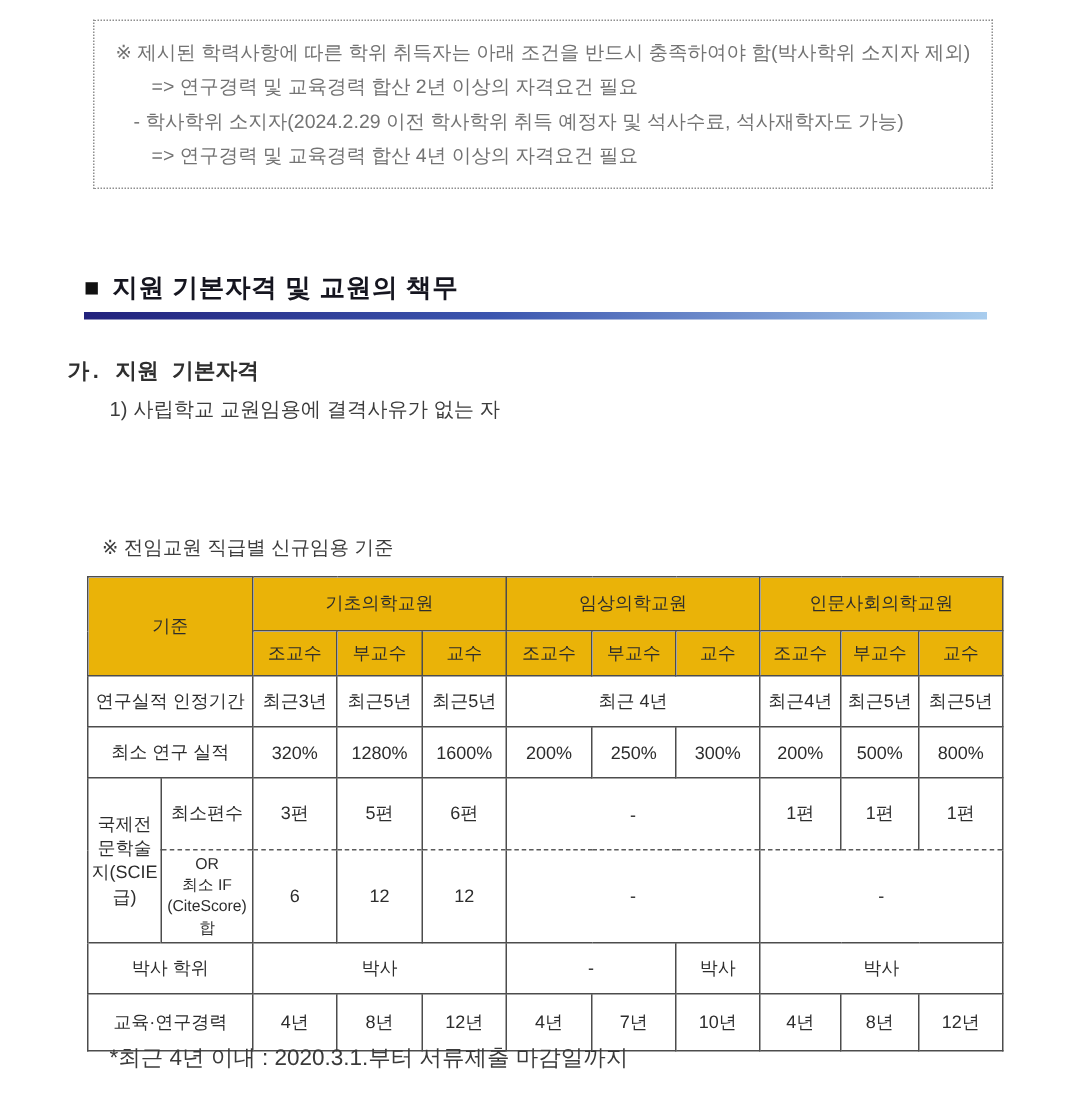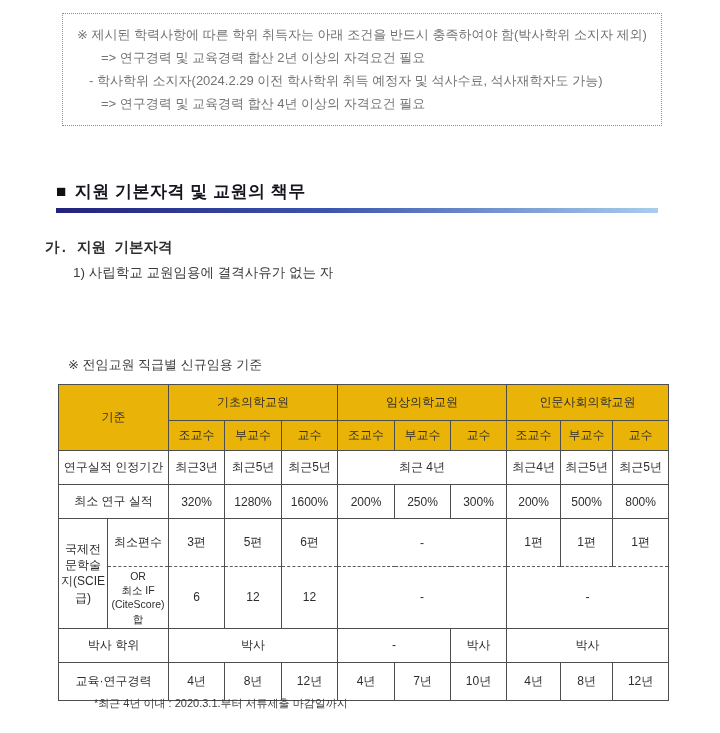--- a/index.html
+++ b/index.html
@@ -71,21 +71,21 @@
   td.sub-lbl-sm{
     text-align:left;padding-left:5px;font-size:10.5px;line-height:1.35;
     white-space:pre-line;
   }
   tr.dash-below td{border-bottom:1px dashed #5a5a5a;}
   tr.dash-above td{border-top:1px dashed #5a5a5a;}
 
   
   .footnote{
     position:absolute;left:73px;top:696px;
-    font-size:11px;color:#3a3a3a;white-space:nowrap;margin-left:21px;
+    font-size:15px;color:#3a3a3a;white-space:nowrap;
   }
 </style>
 </head>
 <body>
 
 <div class="page">
 
   <div class="notice-box">
     <div class="notice-line">※ 제시된 학력사항에 따른 학위 취득자는 아래 조건을 반드시 충족하여야 함(박사학위 소지자 제외)</div>
     <div class="notice-line indent-2">=&gt; 연구경력 및 교육경력 합산 2년 이상의 자격요건 필요</div>

